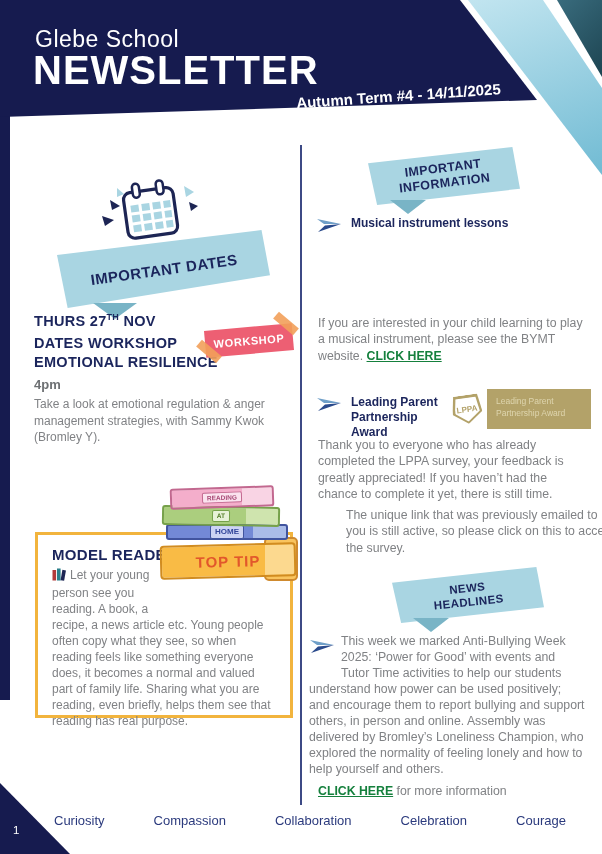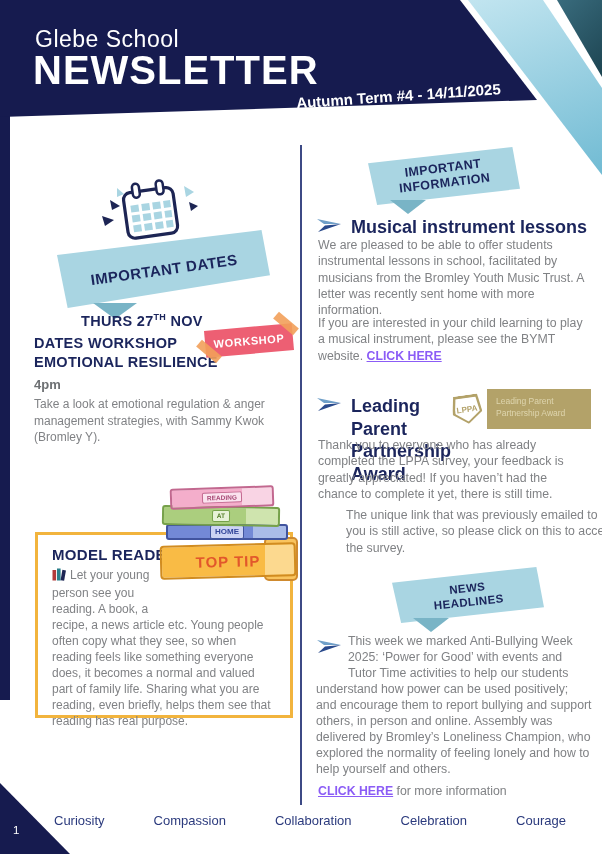--- a/index.html
+++ b/index.html
@@ -39,21 +39,21 @@
   .info-fold { left:390px; top:200px; width:36px; height:14px; clip-path:polygon(0 0,100% 0,50% 100%); }
 
   .news-banner { left:392px; top:567px; width:152px; height:56px;
     clip-path:polygon(0 28%, 95% 0, 100% 72%, 6% 100%); }
   .news-banner .banner-text { font-size:11.5px; line-height:1.25; transform:rotate(-6deg); }
   .news-fold { left:413px; top:618px; width:36px; height:14px; clip-path:polygon(0 0,100% 0,50% 100%); }
 
   .calendar-wrap { position:absolute; left:100px; top:178px; width:100px; height:76px; }
 
   
-  .event-date { position:absolute; left:34px; top:312px; color:#1b255c; font-size:14.5px; font-weight:bold; letter-spacing:.3px;margin-left:47px; }
+  .event-date { position:absolute; left:34px; top:312px; color:#1b255c; font-size:14.5px; font-weight:bold; letter-spacing:.3px; }
   .event-date sup { font-size:9px; }
   .event-title { position:absolute; left:34px; top:334px; color:#1b255c; font-size:14.5px; font-weight:bold; line-height:1.3; letter-spacing:.3px; }
   .workshop-badge { position:absolute; left:205px; top:327px; width:88px; height:27px; background:#ed5f73;
     transform:rotate(-5deg); display:flex; align-items:center; justify-content:center;
     color:#fff; font-size:11px; font-weight:bold; letter-spacing:.6px; }
   .tape { position:absolute; width:26px; height:9px; background:rgba(242,160,90,.9); transform:rotate(40deg); }
   .tape-tr { left:273px; top:319px; }
   .tape-bl { left:196px; top:347px; }
   .event-time { position:absolute; left:34px; top:377px; color:#6d7073; font-size:13px; font-weight:bold; }
   .event-desc { position:absolute; left:34px; top:396px; width:260px; color:#808285; font-size:12px; line-height:1.38; }
@@ -79,44 +79,44 @@
   
   .mr-box { position:absolute; left:35px; top:532px; width:258px; height:186px; border:3px solid #f2b43d;
     background:#fff; z-index:2; padding:11px 14px; }
   .mr-title { color:#1b255c; font-size:15px; font-weight:bold; letter-spacing:.3px; margin-bottom:5px; }
   .mr-para { color:#808285; font-size:12px; line-height:1.33; }
   .mr-spacer { float:right; width:118px; height:34px; }
   .mr-icon { display:inline-block; vertical-align:-2px; margin-right:3px; }
 
   
   .sec-heading { position:absolute; display:flex; align-items:flex-start; gap:9px; }
-  .sec-heading .hlabel { color:#1b255c; font-size:18px; font-weight:bold; line-height:1.25; padding-top:1px; }
+  .sec-heading .hlabel { color:#1b255c; font-size:12px; font-weight:bold; line-height:1.25; padding-top:1px; }
   .arrow-icon { flex:0 0 auto; margin-top:1px; }
   .gray-para { position:absolute; color:#808285; font-size:12.3px; line-height:1.33; }
-  a.click-link { color:#8b5cf6; font-weight:bold; text-decoration:underline; cursor:pointer; }
+  a.click-link { color:#15803d; font-weight:bold; text-decoration:underline; cursor:pointer; }
 
   .music-heading { left:316px; top:215px; }
   .music-para1 { left:318px; top:237px; width:268px; }
   .music-para2 { left:318px; top:315px; width:268px; }
 
   .lppa-heading { left:316px; top:394px; width:130px; }
   .lppa-logo { position:absolute; left:447px; top:389px; height:40px; display:flex; }
   .lppa-shield-box { width:40px; height:40px; background:#fff; display:flex; align-items:center; justify-content:center; }
   .lppa-shield { position:relative; width:30px; height:29px; background:#b3a269;
     clip-path:polygon(10% 0, 90% 0, 100% 62%, 50% 100%, 0 62%); transform:rotate(-8deg);
     display:flex; align-items:center; justify-content:center; }
   .lppa-shield-inner { position:absolute; inset:2.5px; background:#fff;
     clip-path:polygon(10% 0, 90% 0, 100% 62%, 50% 100%, 0 62%);
     display:flex; align-items:center; justify-content:center; color:#b3a269; font-size:8px; font-weight:bold; }
   .lppa-gold { width:104px; height:40px; background:#b3a269; color:#ded5ae; font-size:8.5px; line-height:1.4;
     padding:7px 0 0 9px; }
   .lppa-para1 { left:318px; top:437px; width:272px; }
   .lppa-para2 { left:318px; top:507px; width:272px;margin-left:28px; }
 
-  .news-block { position:absolute; left:316px; top:634px; width:276px; }
+  .news-block { position:absolute; left:309px; top:634px; width:276px; }
   .news-arrow { position:absolute; left:0; top:3px; }
   .news-spacer { float:left; width:32px; height:34px; }
   .news-para { color:#808285; font-size:12.3px; line-height:1.3; }
   .news-linkline { position:absolute; left:318px; top:784px; color:#808285; font-size:12.3px; }
 
   
   .footer-triangle { position:absolute; left:0; top:783px; width:70px; height:71px; background:#161b4f;
     clip-path:polygon(0 0, 100% 100%, 0 100%); }
   .page-number { position:absolute; left:13px; top:824px; color:#fff; font-size:11.5px; z-index:4; }
   .footer-values { position:absolute; left:54px; top:813px; width:512px; display:flex; justify-content:space-between;
@@ -225,21 +225,20 @@
 
   <div class="sec-heading music-heading">
     <span class="arrow-icon">
       <svg width="26" height="17" viewBox="0 0 26 17">
         <polygon points="1,3 25,8 8,8" fill="#6f9fc8"></polygon>
         <polygon points="2,16 25,8 9,9.5" fill="#2a4a8c"></polygon>
       </svg>
     </span>
     <span class="hlabel">Musical instrument lessons</span>
   </div>
-  <div class="gray-para music-para1">We are pleased to be able to offer students instrumental lessons in school, facilitated by musicians from the Bromley Youth Music Trust. A letter was recently sent home with more information.</div>
   <div class="gray-para music-para2">
     <span>If you are interested in your child learning to play a musical instrument, please see the BYMT website. </span><a class="click-link">CLICK HERE</a>
   </div>
 
   <div class="sec-heading lppa-heading">
     <span class="arrow-icon">
       <svg width="26" height="17" viewBox="0 0 26 17">
         <polygon points="1,3 25,8 8,8" fill="#6f9fc8"></polygon>
         <polygon points="2,16 25,8 9,9.5" fill="#2a4a8c"></polygon>
       </svg>

